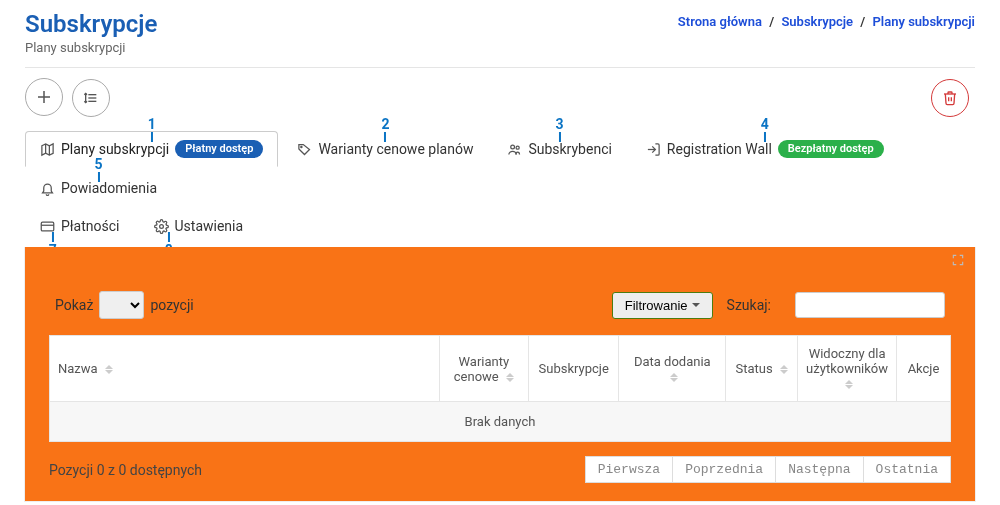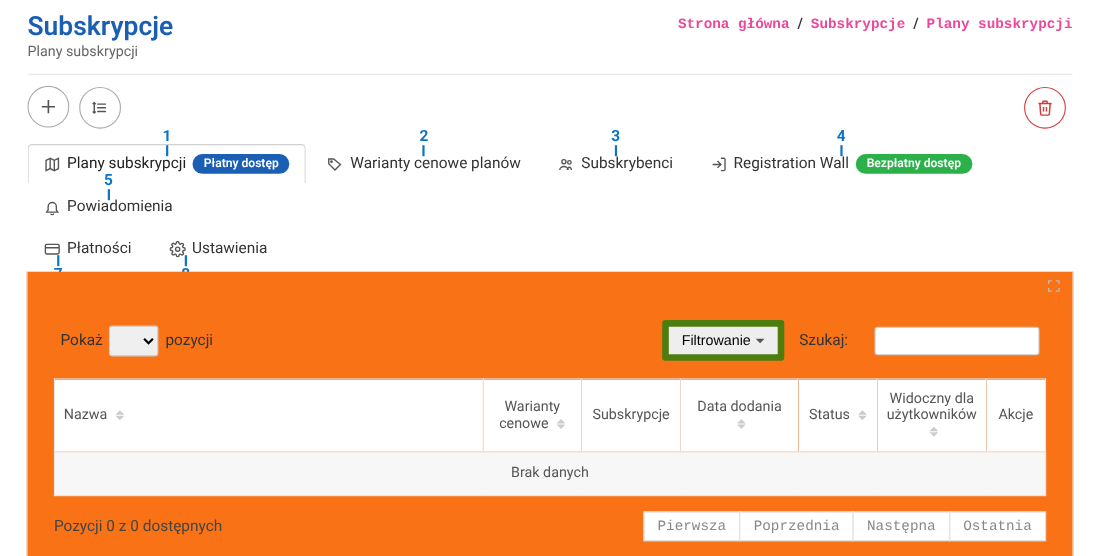--- a/index.html
+++ b/index.html
@@ -33,21 +33,21 @@
   .breadcrumbs {
     font-size: 13px;
     font-weight: 600;
     color: #333;
     padding-top: 4px;
   }
   .breadcrumbs .sep {
     padding: 0 4px;
     color: #333;
   }
-  .breadcrumbs .crumb { color: #ec4899; font-family: Liberation Mono, monospace; }
+  .breadcrumbs .crumb { color: #1d4ed8; }
 
   hr.divider {
     border: none;
     border-top: 1px solid #e5e5e5;
     margin: 12px 25px 10px;
   }
 
   
   .action-row {
     display: flex;
@@ -190,21 +190,21 @@
     font-size: 13px;
     padding: 13px 4px;
   }
   .right-controls {
     display: flex;
     align-items: center;
     gap: 14px;
   }
   .filter-btn {
     background: #eee;
-    border: 6px solid #4d7c0f;
+    border: 1px solid #4d7c0f;
     border-radius: 3px;
     padding: 5px 12px;
     font-size: 13px;
     cursor: pointer;
     display: inline-flex;
     align-items: center;
     gap: 4px;
   }
   .filter-btn .caret {
     width: 0; height: 0;

